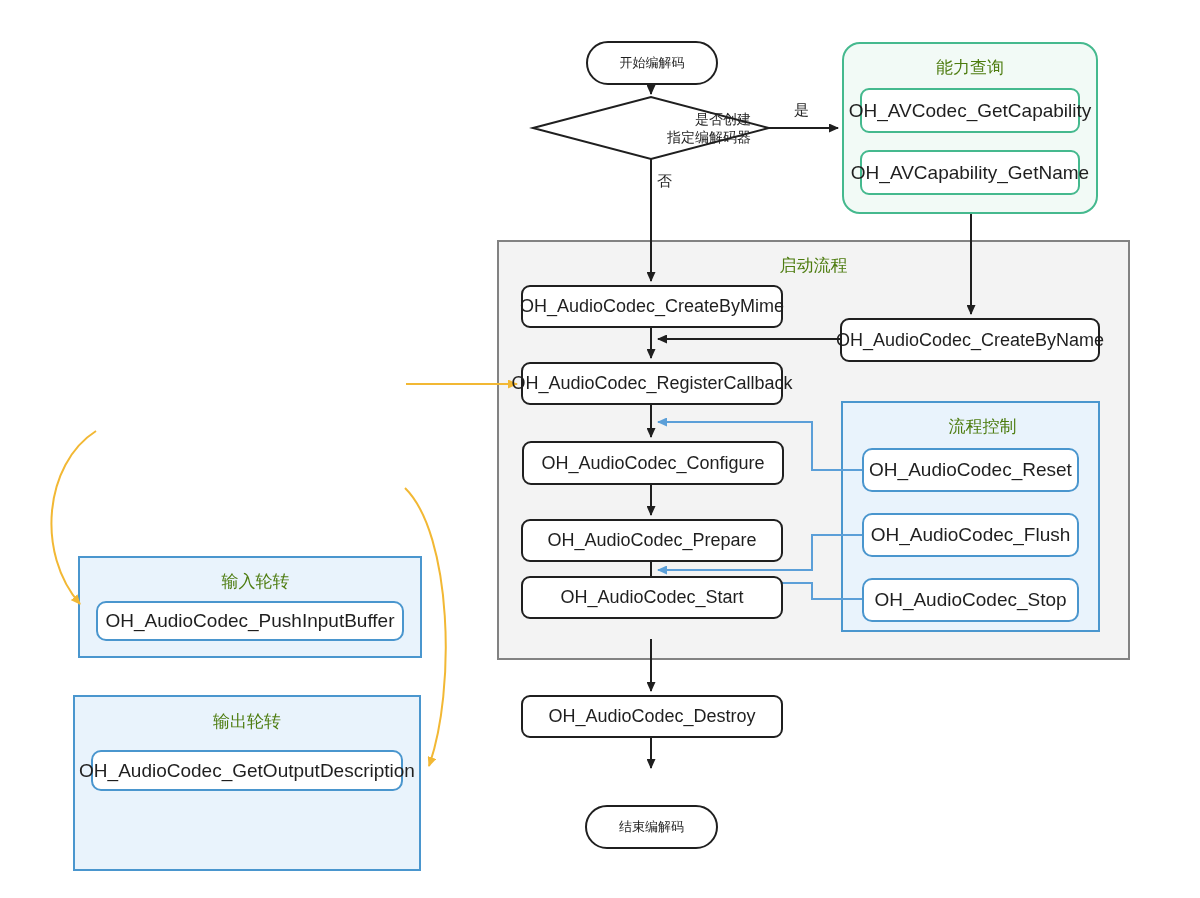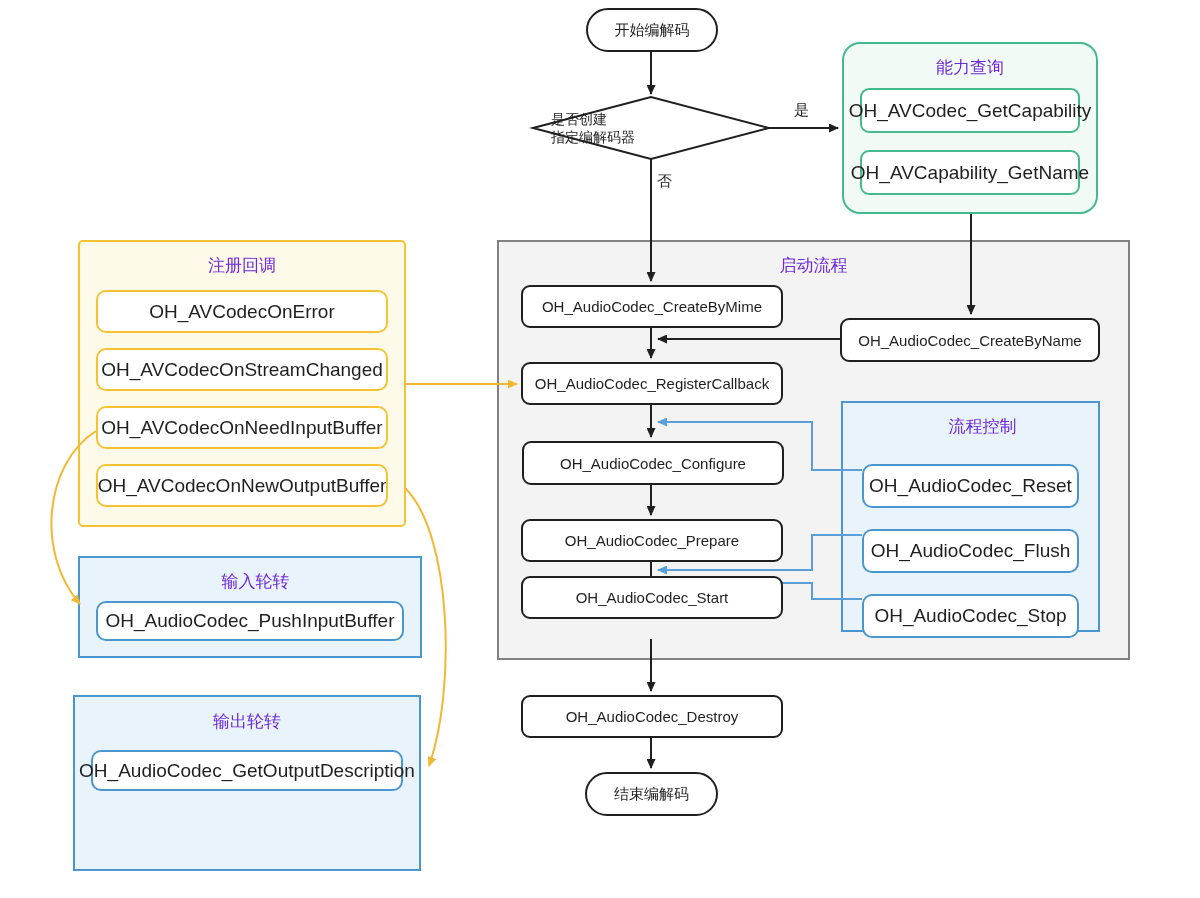--- a/index.html
+++ b/index.html
@@ -2,105 +2,98 @@
 <html><head>
 <meta charset="utf-8">
 <style>
   html,body{margin:0;padding:0;background:#ffffff;}
   #canvas{
     position:relative;width:1200px;height:898px;background:#ffffff;overflow:hidden;
     font-family:"Liberation Sans","DejaVu Sans",sans-serif;color:#1f1f1f;
   }
   
   .grp{position:absolute;box-sizing:border-box;}
-  .grp-title{text-align:center;font-size:17px;line-height:24px;color:#6d28d9;}
+  .grp-title{text-align:center;font-size:17px;line-height:24px;color:#4d7c0f;}
   .itm{
     position:relative;z-index:2;background:#ffffff;box-sizing:border-box;
     display:flex;align-items:center;justify-content:center;
     font-size:19px;white-space:nowrap;
   }
   .g-capability{left:842px;top:42px;width:256px;height:172px;background:#f2faf6;
     border:2px solid #45b98e;border-radius:18px;padding-top:12px;}
   .g-capability .grp-title{margin-bottom:8px;}
   .g-capability .itm{height:45px;margin:0 16px 17px;border:2px solid #45b98e;border-radius:9px;}
 
   .g-callbacks{left:78px;top:240px;width:328px;height:287px;background:#fefae9;
     border:2px solid #f5c332;border-radius:5px;padding-top:12px;}
   .g-callbacks .grp-title{margin-bottom:12px;}
   .g-callbacks .itm{height:43px;margin:0 16px 15px;border:2px solid #f5c332;border-radius:10px;}
 
   .g-startup{left:497px;top:240px;width:633px;height:420px;background:#f3f3f3;
     border:2px solid #828282;padding-top:12px;}
 
   .g-flow{left:841px;top:401px;width:259px;height:231px;background:#e9f3fc;
     border:2px solid #4a96ce;padding-top:12px;}
-  .g-flow .grp-title{margin-bottom:25px;padding-left:24px;}
+  .g-flow .grp-title{margin-bottom:9px;padding-left:24px;}
   .g-flow .itm{height:44px;margin:0 19px 21px;border:2px solid #4a96ce;border-radius:10px;}
 
   .g-input{left:78px;top:556px;width:344px;height:102px;background:#e9f3fc;
     border:2px solid #4a96ce;padding-top:12px;}
   .g-input .grp-title{margin-bottom:7px;padding-left:11px;}
   .g-input .itm{height:40px;margin:0 16px;border:2px solid #4a96ce;border-radius:10px;}
 
   .g-output{left:73px;top:695px;width:348px;height:176px;background:#e9f3fc;
     border:2px solid #4a96ce;padding-top:13px;}
   .g-output .grp-title{margin-bottom:16px;}
   .g-output .itm{height:41px;margin:0 16px 16px;border:2px solid #4a96ce;border-radius:10px;}
 
   
   svg.overlay{position:absolute;left:0;top:0;z-index:1;pointer-events:none;}
 
   
   .node{
     position:absolute;z-index:2;box-sizing:border-box;background:#ffffff;
     border:2px solid #1f1f1f;border-radius:9px;
     display:flex;align-items:center;justify-content:center;
-    font-size:15px;white-space:nowrap;
+    font-size:18px;white-space:nowrap;
   }
-  .stadium{border-radius:22px;font-size:15px;}
+  .stadium{border-radius:22px;font-size:13px;margin-top:33px;}
   .n-mime{left:521px;top:285px;width:262px;height:43px;}
   .n-register{left:521px;top:362px;width:262px;height:43px;}
   .n-configure{left:522px;top:441px;width:262px;height:44px;}
   .n-prepare{left:521px;top:519px;width:262px;height:43px;}
   .n-start{left:521px;top:576px;width:262px;height:43px;}
   .n-destroy{left:521px;top:695px;width:262px;height:43px;}
   .n-byname{left:840px;top:318px;width:260px;height:44px;}
   .n-begin{left:586px;top:8px;width:132px;height:44px;}
   .n-end{left:585px;top:772px;width:133px;height:44px;}
 
   .diamond-label{
     position:absolute;z-index:2;left:551px;top:110px;width:200px;
-    text-align:left;font-size:14px;line-height:18px;
+    text-align:right;font-size:14px;line-height:18px;
   }
   .edge-label{position:absolute;z-index:2;font-size:15px;}
   .lbl-yes{left:794px;top:101px;}
   .lbl-no{left:657px;top:172px;}
 </style>
 </head>
 <body>
 
 <div id="canvas">
 
   <div class="grp g-startup">
     <div class="grp-title">启动流程</div>
   </div>
 
   <div class="grp g-capability">
     <div class="grp-title">能力查询</div>
     <div class="itm">OH_AVCodec_GetCapability</div>
     <div class="itm">OH_AVCapability_GetName</div>
   </div>
 
-  <div class="grp g-callbacks">
-    <div class="grp-title">注册回调</div>
-    <div class="itm">OH_AVCodecOnError</div>
-    <div class="itm">OH_AVCodecOnStreamChanged</div>
-    <div class="itm">OH_AVCodecOnNeedInputBuffer</div>
-    <div class="itm">OH_AVCodecOnNewOutputBuffer</div>
-  </div>
 
   <div class="grp g-flow">
     <div class="grp-title">流程控制</div>
     <div class="itm">OH_AudioCodec_Reset</div>
     <div class="itm">OH_AudioCodec_Flush</div>
     <div class="itm">OH_AudioCodec_Stop</div>
   </div>
 
   <div class="grp g-input">
     <div class="grp-title">输入轮转</div>

